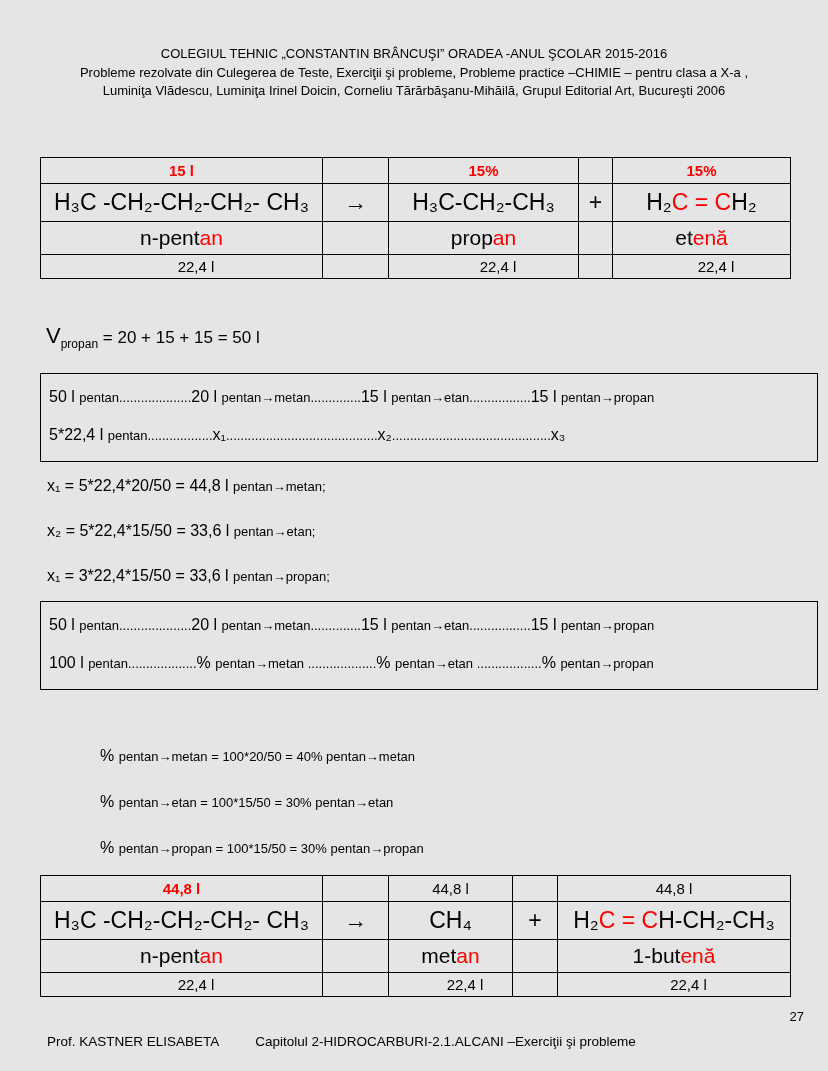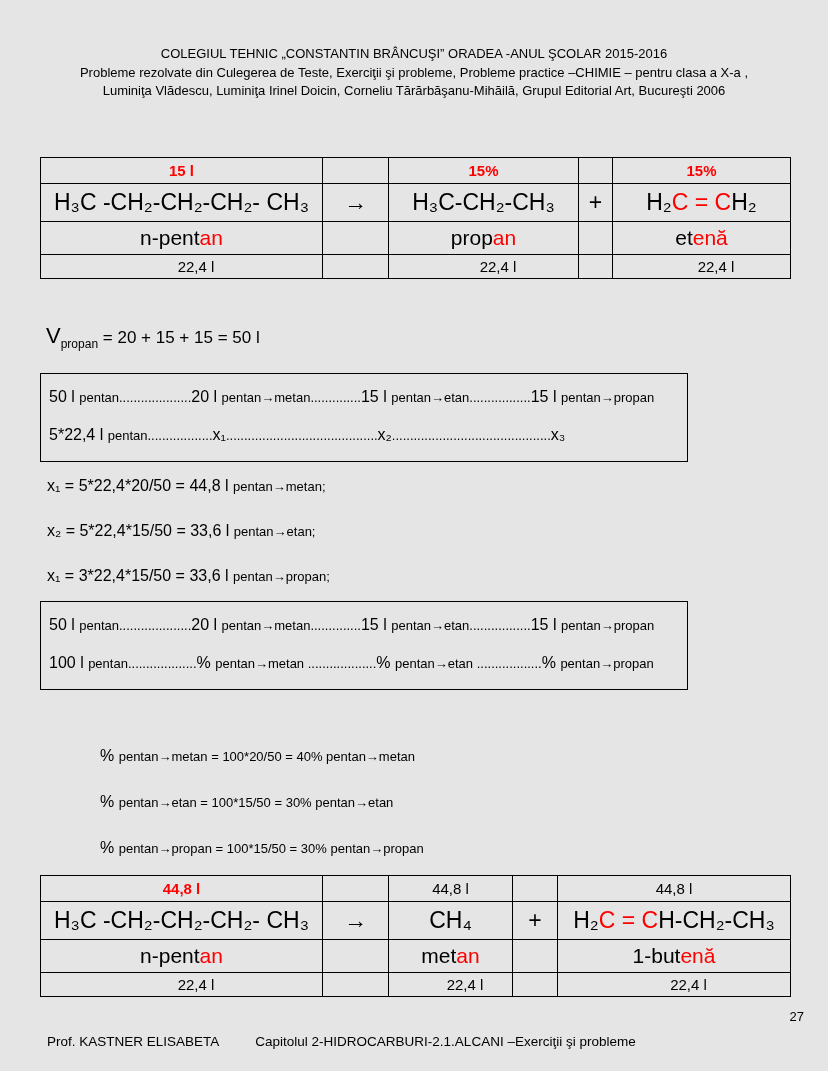--- a/index.html
+++ b/index.html
@@ -13,21 +13,21 @@
   .rxn-table td { border: 1px solid #000; text-align: center; padding: 0 3px; white-space: nowrap; overflow: hidden; vertical-align: middle; }
   .t1 { margin-top: 56px; }
   .t2 { margin-top: 16px; }
   .row-qty td   { height: 26px; font-size: 15px; }
   .row-formula td { height: 38px; font-size: 23px; }
   .row-name td  { height: 33px; font-size: 21px; }
   .row-vol td   { height: 24px; font-size: 15px; padding-left: 32px; }
 
   .v-line { margin: 44px 0 0 46px; font-size: 17px; line-height: 26px; }
 
-  .calc-box { width: 648px; margin-left: 40px; border: 1px solid #000; padding: 13px 8px 15px 8px; font-size: 16px; }
+  .calc-box { width: 778px; margin-left: 40px; border: 1px solid #000; padding: 13px 8px 15px 8px; font-size: 16px; }
   .box1 { margin-top: 16px; }
   .box2 { margin-top: 14px; }
   .calc-box .line { line-height: 20px; white-space: nowrap; overflow: hidden; }
   .calc-box .line + .line { margin-top: 17px; }
 
   .x-line { margin: 24px 0 0 47px; font-size: 16px; line-height: 20px; }
   .x-line.first { margin-top: 14px; }
 
   .pct-line { margin: 25px 0 0 100px; font-size: 16px; line-height: 20px; }
   .pct-line.first { margin-top: 56px; }

